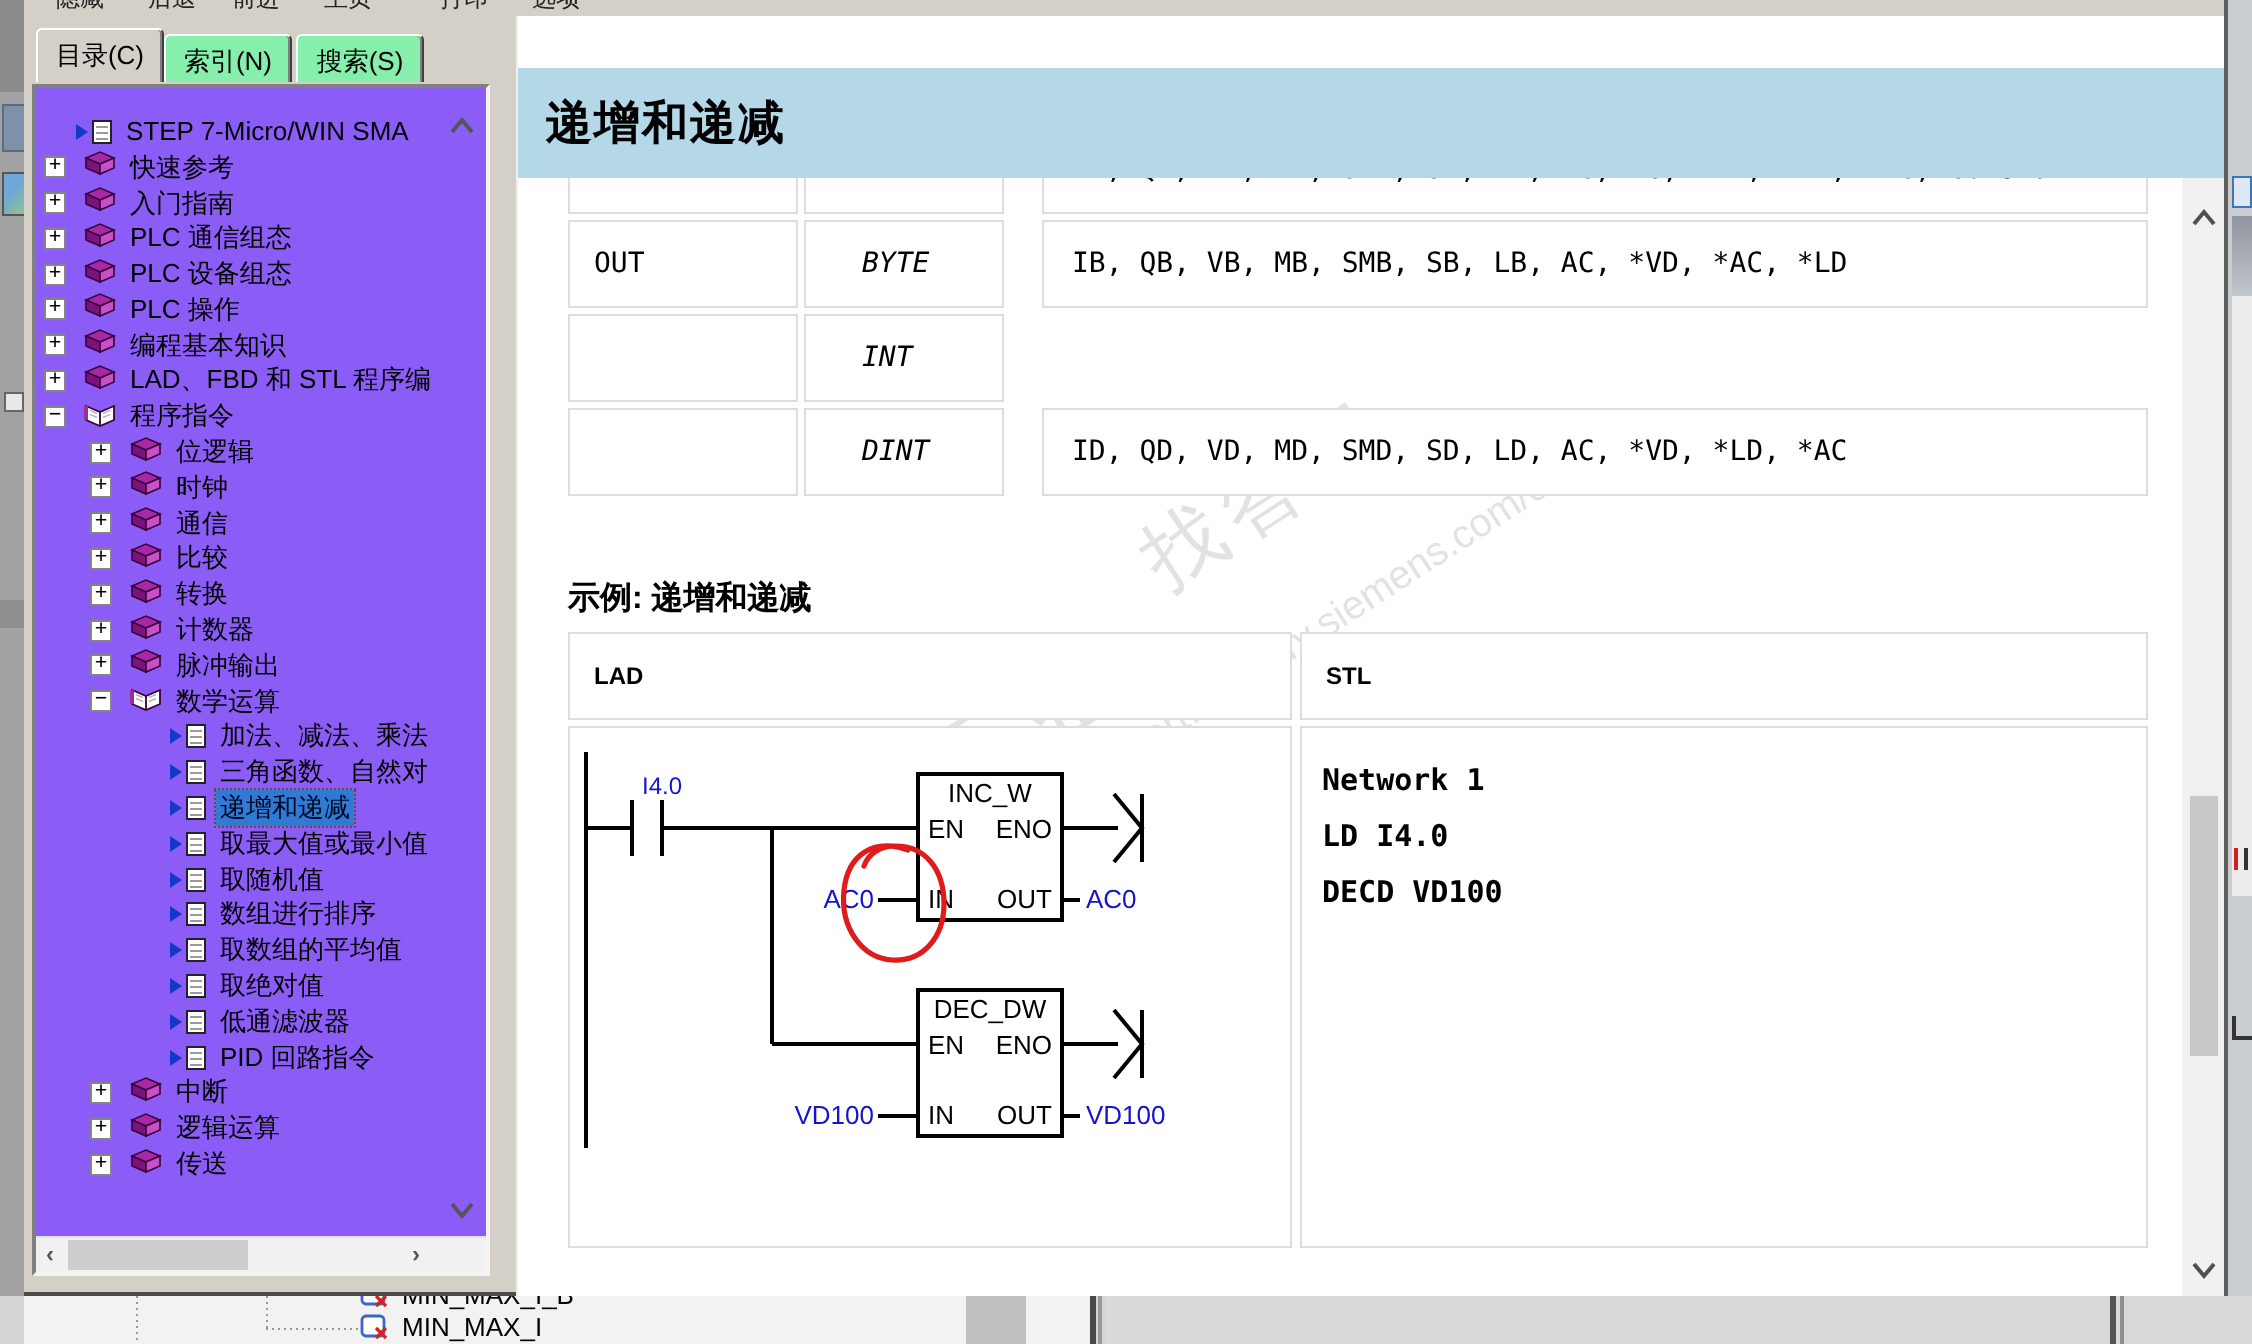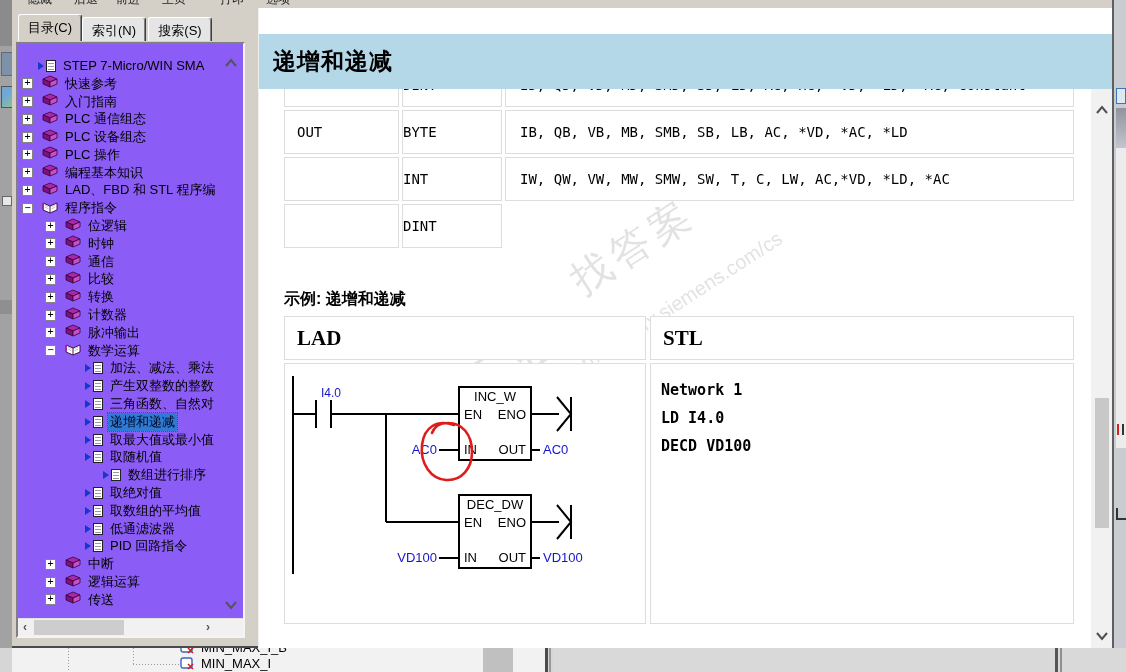--- a/index.html
+++ b/index.html
@@ -16,21 +16,21 @@
   #left-strip .seg2{left:1px;top:52px;width:10px;height:22px;background:#7d91a8;border:1px solid #5c6c80;}
   #left-strip .seg3{left:1px;top:86px;width:10px;height:20px;background:linear-gradient(135deg,#6fa8d8 40%,#8fc08f);border:1px solid #555;}
   #left-strip .seg4{left:2px;top:196px;width:8px;height:8px;background:#e8e8e8;border:1px solid #666;}
   #left-strip .seg5{left:0;top:300px;width:12px;height:14px;background:#8f8f8f;}
   #top-toolbar{left:12px;top:0;width:1114px;height:8px;background:#d4d0c8;overflow:hidden;border-bottom:1px solid #c2beb6;}
   .toolfrag{position:absolute;top:-9px;font-size:12px;color:#222;white-space:nowrap;}
   
   #help-window{left:12px;top:8px;width:1100px;height:640px;background:#d4d0c8;border-right:2px solid #636363;border-bottom:2px solid #4a4a4a;box-sizing:border-box;}
   
   .nav-tab{position:absolute;height:26px;background:#d4d0c8;border-top:1px solid #fff;border-left:1px solid #fff;border-right:1px solid #404040;border-radius:3px 3px 0 0;box-shadow:inset -1px 0 #808080;font-size:13px;color:#000;text-align:center;line-height:25px;}
-  .nav-tab.inactive{top:9px;height:23px;background:#e5e5e5;}
+  .nav-tab.inactive{top:9px;height:23px;background:#86efac;}
   .nav-tab.active{top:6px;z-index:3;}
   
   #tree-frame{left:4px;top:34px;width:229px;height:596px;background:#8b5cf6;border-top:2px solid #808080;border-left:2px solid #808080;border-right:2px solid #f5f4f2;border-bottom:2px solid #f5f4f2;box-sizing:border-box;overflow:hidden;}
   #tree-scroll{position:absolute;left:0;top:0;right:0;bottom:17px;overflow:hidden;padding-top:13px;box-sizing:border-box;}
   .tree-row{height:17.8px;display:flex;align-items:center;white-space:nowrap;font-size:13px;color:#000;}
   .expand-box{width:11px;height:11px;border:1px solid #848484;background:#fff;box-sizing:border-box;font-size:10px;line-height:8px;text-align:center;color:#000;flex:0 0 auto;font-family:"DejaVu Sans Mono",monospace;}
   .t-arrow{width:0;height:0;border-left:6px solid #1538c8;border-top:4.5px solid transparent;border-bottom:4.5px solid transparent;flex:0 0 auto;}
   .t-doc{width:10px;height:12px;background:#fff;border:1px solid #222;box-sizing:border-box;margin-left:2px;flex:0 0 auto;position:relative;}
   .t-doc i{position:absolute;left:1px;right:1px;height:1px;background:#9a9a9a;}
   .tree-icon{flex:0 0 auto;margin-left:4px;}
@@ -49,30 +49,30 @@
   .menu-item.on{color:#000;font-weight:bold;}
   .menu-item.off{color:#9a9a9a;}
   #title-band{left:0;top:26px;width:100%;height:55px;background:#b5d8e8;}
   #page-title{position:absolute;left:14px;top:12px;font-size:23px;font-weight:bold;color:#000;letter-spacing:1px;}
   #content-area{left:0;top:81px;width:832px;height:559px;background:#fff;overflow:hidden;}
   
   #op-table{position:absolute;left:25px;top:-26px;width:790px;}
   .op-row{display:flex;margin-bottom:3px;}
   .op-cell{border:1px solid #ddd;height:44px;box-sizing:border-box;display:flex;align-items:center;font-family:"DejaVu Sans Mono",monospace;font-size:14px;color:#000;background:#fff;}
   .op-c1{width:115px;padding-left:12px;margin-right:3px;}
-  .op-c2{width:100px;padding-left:0;margin-right:3px;}
+  .op-c2{width:100px;padding-left:28px;margin-right:19px;font-style:italic;}
   .op-c3{flex:1;padding-left:14px;white-space:nowrap;overflow:hidden;}
   #example-heading{position:absolute;left:25px;top:200px;font-size:16px;font-weight:bold;color:#000;}
   
   .ex-cell{position:absolute;border:1px solid #ddd;box-sizing:border-box;background:#fff;}
   #ex-lad-h{left:25px;top:227px;width:362px;height:44px;}
   #ex-stl-h{left:391px;top:227px;width:424px;height:44px;}
   #ex-lad-b{left:25px;top:274px;width:362px;height:261px;}
   #ex-stl-b{left:391px;top:274px;width:424px;height:261px;}
-  .ex-head{font-family:Liberation Serif, serif;font-weight:bold;font-size:21px;line-height:42px;padding-left:12px;}
+  .ex-head{font-family:Liberation Sans, sans-serif;font-weight:bold;font-size:12px;line-height:42px;padding-left:12px;}
   #stl-code{padding:12px 0 0 10px;}
   .stl-line{font-family:"DejaVu Sans Mono",monospace;font-weight:bold;font-size:15px;line-height:28px;color:#000;white-space:pre;}
   
   .wm{position:absolute;color:rgba(150,150,150,0.28);transform:rotate(-33deg);white-space:nowrap;pointer-events:none;}
   
   #v-scroll{left:832px;top:81px;width:22px;height:559px;background:#f1f1f1;}
   #v-thumb{position:absolute;left:4px;top:309px;width:14px;height:130px;background:#c8c8c8;}
   
   #right-strip{left:1112px;top:0;width:14px;height:672px;background:#c9ccd1;border-left:2px solid #5f5f5f;box-sizing:border-box;}
   #right-strip .bluebox{position:absolute;left:2px;top:88px;width:10px;height:16px;background:#dde8f4;border:1px solid #3b76bc;box-sizing:border-box;}
@@ -306,29 +306,20 @@
             </span>
             <span class="tree-label">加法、减法、乘法</span>
           </div>
           <div class="tree-row" style="padding-left: 67px;">
             <span class="t-arrow"></span>
             <span class="t-doc">
               <i style="top:2px"></i>
               <i style="top:5px"></i>
               <i style="top:8px"></i>
             </span>
-            <span class="tree-label">产生双整数的整数</span>
-          </div>
-          <div class="tree-row" style="padding-left: 67px;">
-            <span class="t-arrow"></span>
-            <span class="t-doc">
-              <i style="top:2px"></i>
-              <i style="top:5px"></i>
-              <i style="top:8px"></i>
-            </span>
             <span class="tree-label">三角函数、自然对</span>
           </div>
           <div class="tree-row" style="padding-left: 67px;">
             <span class="t-arrow"></span>
             <span class="t-doc">
               <i style="top:2px"></i>
               <i style="top:5px"></i>
               <i style="top:8px"></i>
             </span>
             <span class="tree-label selected">递增和递减</span>
@@ -344,46 +335,46 @@
           </div>
           <div class="tree-row" style="padding-left: 67px;">
             <span class="t-arrow"></span>
             <span class="t-doc">
               <i style="top:2px"></i>
               <i style="top:5px"></i>
               <i style="top:8px"></i>
             </span>
             <span class="tree-label">取随机值</span>
           </div>
-          <div class="tree-row" style="padding-left: 85px;">
+          <div class="tree-row" style="padding-left: 67px;">
             <span class="t-arrow"></span>
             <span class="t-doc">
               <i style="top:2px"></i>
               <i style="top:5px"></i>
               <i style="top:8px"></i>
             </span>
             <span class="tree-label">数组进行排序</span>
           </div>
           <div class="tree-row" style="padding-left: 67px;">
             <span class="t-arrow"></span>
             <span class="t-doc">
               <i style="top:2px"></i>
               <i style="top:5px"></i>
               <i style="top:8px"></i>
             </span>
+            <span class="tree-label">取数组的平均值</span>
+          </div>
+          <div class="tree-row" style="padding-left: 67px;">
+            <span class="t-arrow"></span>
+            <span class="t-doc">
+              <i style="top:2px"></i>
+              <i style="top:5px"></i>
+              <i style="top:8px"></i>
+            </span>
             <span class="tree-label">取绝对值</span>
-          </div>
-          <div class="tree-row" style="padding-left: 67px;">
-            <span class="t-arrow"></span>
-            <span class="t-doc">
-              <i style="top:2px"></i>
-              <i style="top:5px"></i>
-              <i style="top:8px"></i>
-            </span>
-            <span class="tree-label">取数组的平均值</span>
           </div>
           <div class="tree-row" style="padding-left: 67px;">
             <span class="t-arrow"></span>
             <span class="t-doc">
               <i style="top:2px"></i>
               <i style="top:5px"></i>
               <i style="top:8px"></i>
             </span>
             <span class="tree-label">低通滤波器</span>
           </div>
@@ -465,25 +456,25 @@
             <div class="op-cell op-c3">ID, QD, VD, MD, SMD, SD, LD, AC, HC, *VD, *LD, *AC, Constant</div>
           </div>
           <div class="op-row">
             <div class="op-cell op-c1">OUT</div>
             <div class="op-cell op-c2">BYTE</div>
             <div class="op-cell op-c3">IB, QB, VB, MB, SMB, SB, LB, AC, *VD, *AC, *LD</div>
           </div>
           <div class="op-row">
             <div class="op-cell op-c1"></div>
             <div class="op-cell op-c2">INT</div>
-            <div class="op-cell op-c3">IW, QW, VW, MW, SMW, SW, T, C, LW, AC,*VD, *LD, *AC</div>
           </div>
           <div class="op-row">
             <div class="op-cell op-c1"></div>
             <div class="op-cell op-c2">DINT</div>
+            <div class="op-cell op-c3">ID, QD, VD, MD, SMD, SD, LD, AC, *VD, *LD, *AC</div>
           </div>
         </div>
 
       <div id="example-heading">示例: 递增和递减</div>
 
       <div class="ex-cell ex-head" id="ex-lad-h">LAD</div>
       <div class="ex-cell ex-head" id="ex-stl-h">STL</div>
 
       <div class="ex-cell" id="ex-lad-b">
         <svg width="360" height="259" viewBox="0 0 360 259">

